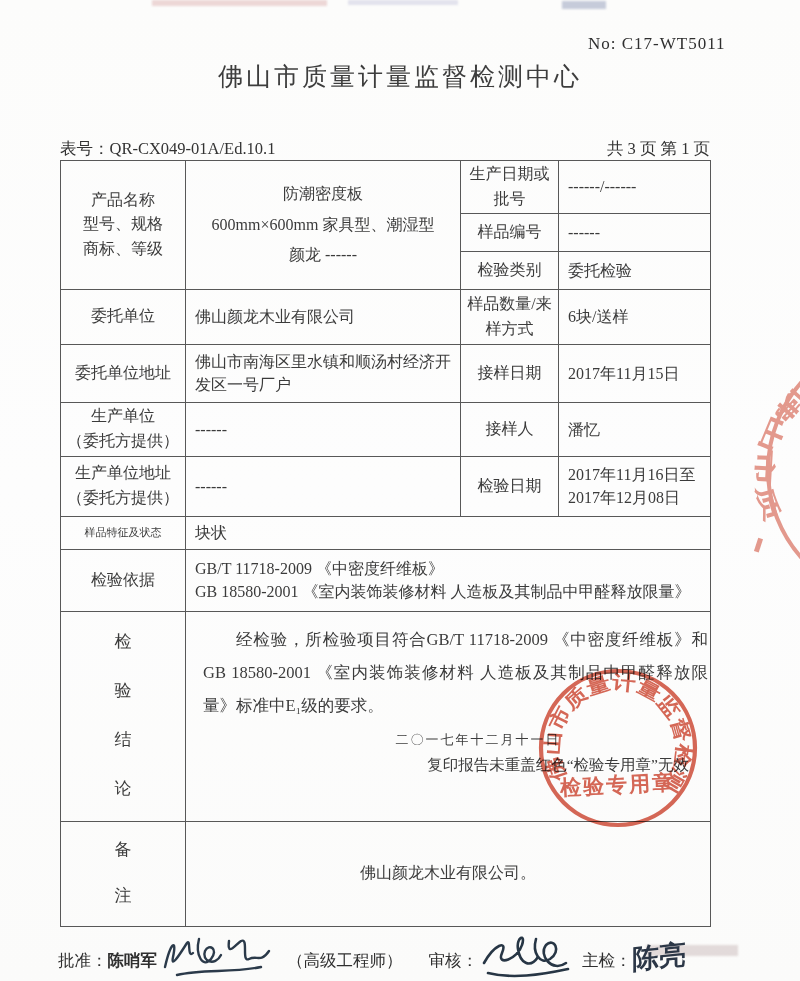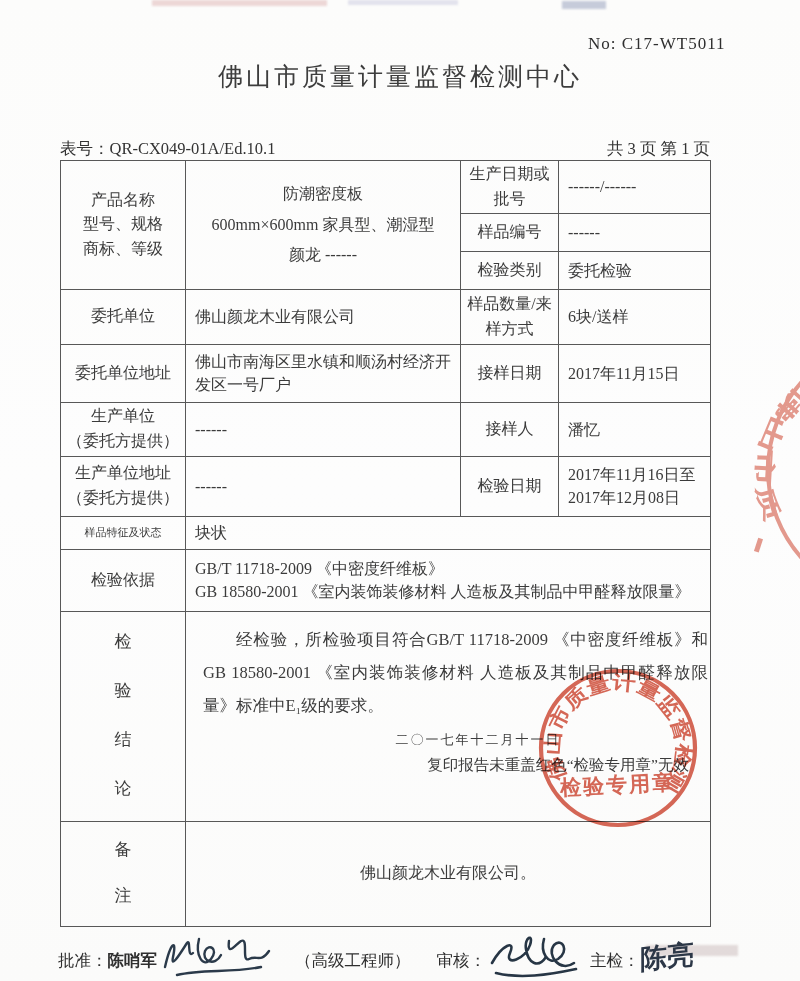--- a/index.html
+++ b/index.html
@@ -191,21 +191,21 @@
     <span>批准：</span>
     <span class="bold">陈哨军</span>
     <svg class="sig" width="118" height="52" viewBox="0 0 118 52">
       <g fill="none" stroke="#2b3a4a" stroke-width="2.4" stroke-linecap="round">
         <path d="M8,38 C14,12 20,10 16,28 C13,42 26,20 30,14 C34,9 30,30 36,24"></path>
         <path d="M42,10 C38,26 46,40 54,30 C62,20 52,14 48,22 C44,32 58,38 64,26"></path>
         <path d="M72,12 C70,28 78,16 84,12 C92,8 84,34 92,30 C100,26 104,34 112,22"></path>
         <path d="M20,46 C45,40 75,44 104,38"></path>
       </g>
     </svg>
-    <span style="margin-left:20px;">（高级工程师）</span>
+    <span style="margin-left:12px;">（高级工程师）</span>
     <span style="margin-left:26px;">审核：</span>
     <svg class="sig" width="96" height="52" viewBox="0 0 96 52">
       <g fill="none" stroke="#273645" stroke-width="2.6" stroke-linecap="round">
         <path d="M6,34 C16,16 30,10 24,24 C18,38 40,30 44,16 C48,4 38,8 40,20 C42,34 52,40 60,28"></path>
         <path d="M58,10 C54,24 62,36 72,30 C84,22 76,8 68,16 C60,26 74,44 88,34"></path>
         <path d="M10,44 C34,50 62,46 90,40"></path>
       </g>
     </svg>
     <span style="margin-left:8px;">主检：</span>
     <span class="hand-name">陈亮</span>

